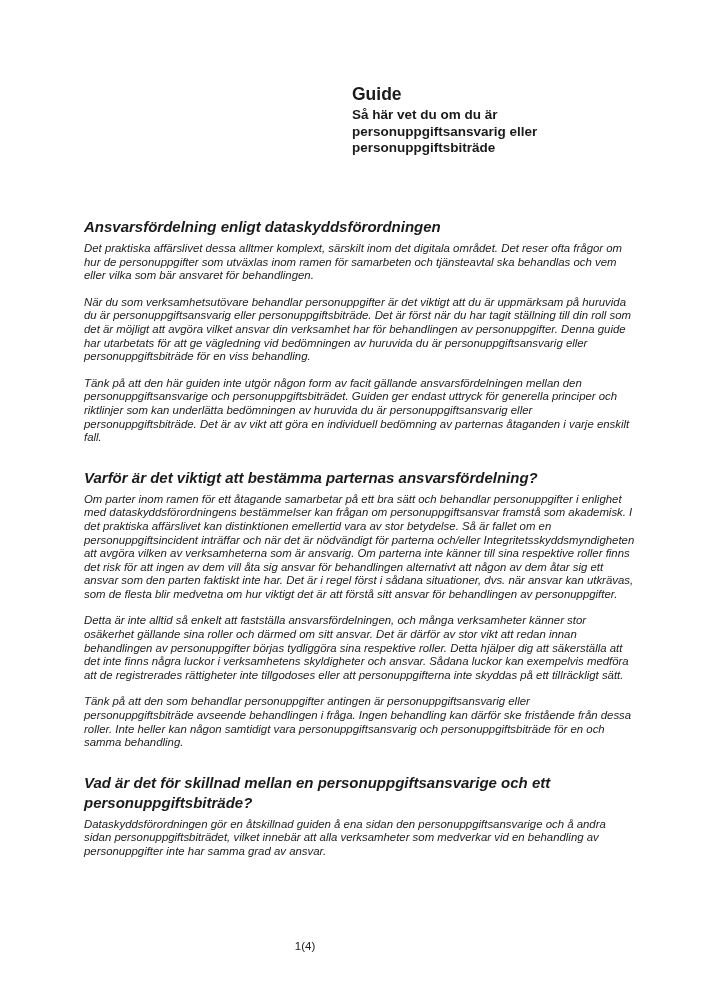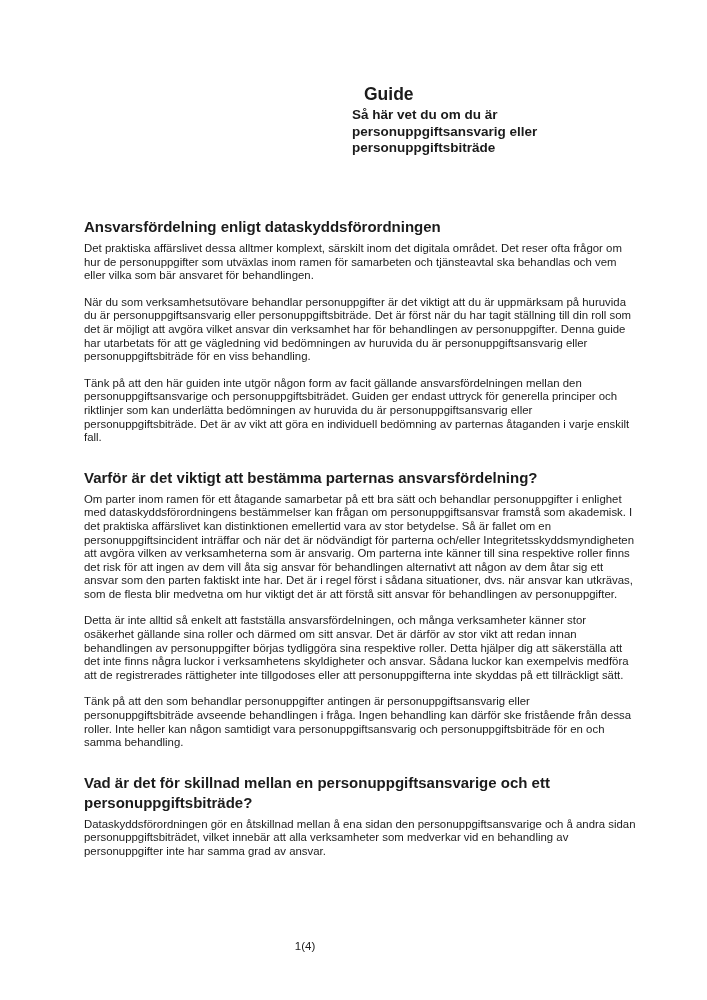--- a/index.html
+++ b/index.html
@@ -19,33 +19,34 @@
   .title-block {
     position: absolute;
     left: 352px;
     top: 84px;
     width: 215px;
   }
   .doc-title {
     font-size: 17.5px;
     font-weight: bold;
     line-height: 21px;
-    margin: 0 0 2px 12px;
+    margin: 0 0 2px 0;
   }
   .doc-subtitle {
     font-size: 13.5px;
     line-height: 16.5px;
     margin: 0;
     font-weight: bold;
   }
   .content {
     position: absolute;
     left: 84px;
     top: 217px;
     width: 552px;
+    font-style: italic;
   }
   .section-heading {
     font-size: 15px;
     font-weight: bold;
     line-height: 20px;
     margin: 0 0 5px 0;
   }
   .section + .section {
     margin-top: 23px;
   }
@@ -88,20 +89,20 @@
 
     <div class="section">
       <h2 class="section-heading">Varför är det viktigt att bestämma parternas ansvarsfördelning?</h2>
       <p>Om parter inom ramen för ett åtagande samarbetar på ett bra sätt och behandlar personuppgifter i enlighet med dataskyddsförordningens bestämmelser kan frågan om personuppgiftsansvar framstå som akademisk. I det praktiska affärslivet kan distinktionen emellertid vara av stor betydelse. Så är fallet om en personuppgiftsincident inträffar och när det är nödvändigt för parterna och/eller Integritetsskyddsmyndigheten att avgöra vilken av verksamheterna som är ansvarig. Om parterna inte känner till sina respektive roller finns det risk för att ingen av dem vill åta sig ansvar för behandlingen alternativt att någon av dem åtar sig ett ansvar som den parten faktiskt inte har. Det är i regel först i sådana situationer, dvs. när ansvar kan utkrävas, som de flesta blir medvetna om hur viktigt det är att förstå sitt ansvar för behandlingen av personuppgifter.</p>
       <p>Detta är inte alltid så enkelt att fastställa ansvarsfördelningen, och många verksamheter känner stor osäkerhet gällande sina roller och därmed om sitt ansvar. Det är därför av stor vikt att redan innan behandlingen av personuppgifter börjas tydliggöra sina respektive roller. Detta hjälper dig att säkerställa att det inte finns några luckor i verksamhetens skyldigheter och ansvar. Sådana luckor kan exempelvis medföra att de registrerades rättigheter inte tillgodoses eller att personuppgifterna inte skyddas på ett tillräckligt sätt.</p>
       <p>Tänk på att den som behandlar personuppgifter antingen är personuppgiftsansvarig eller personuppgiftsbiträde avseende behandlingen i fråga. Ingen behandling kan därför ske fristående från dessa roller. Inte heller kan någon samtidigt vara personuppgiftsansvarig och personuppgiftsbiträde för en och samma behandling.</p>
     </div>
 
     <div class="section">
       <h2 class="section-heading">Vad är det för skillnad mellan en personuppgiftsansvarige och ett personuppgiftsbiträde?</h2>
-      <p>Dataskyddsförordningen gör en åtskillnad mellan å ena sidan den personuppgiftsansvarige och å andra sidan personuppgiftsbiträdet, vilket innebär att alla verksamheter som medverkar vid en behandling av personuppgifter inte har samma grad av ansvar.</p>
+      <p>Dataskyddsförordningen gör en åtskillnad guiden å ena sidan den personuppgiftsansvarige och å andra sidan personuppgiftsbiträdet, vilket innebär att alla verksamheter som medverkar vid en behandling av personuppgifter inte har samma grad av ansvar.</p>
     </div>
 
   </div>
 
   <div class="footer">1(4)</div>
 
 </div>
 
 </body></html>

